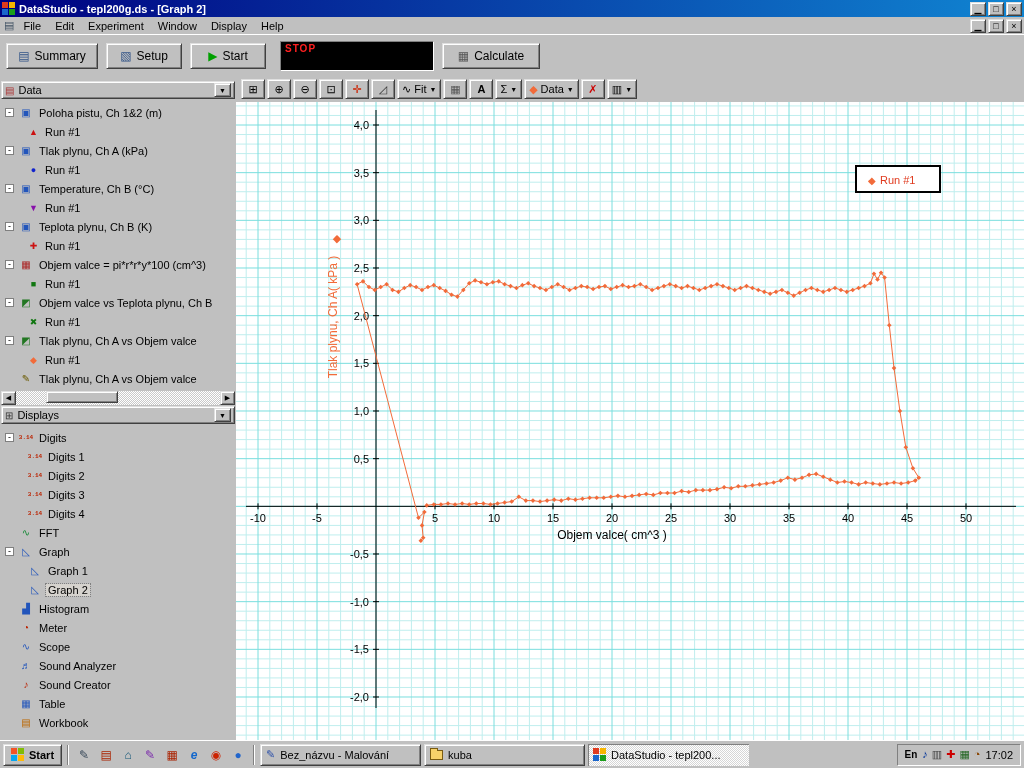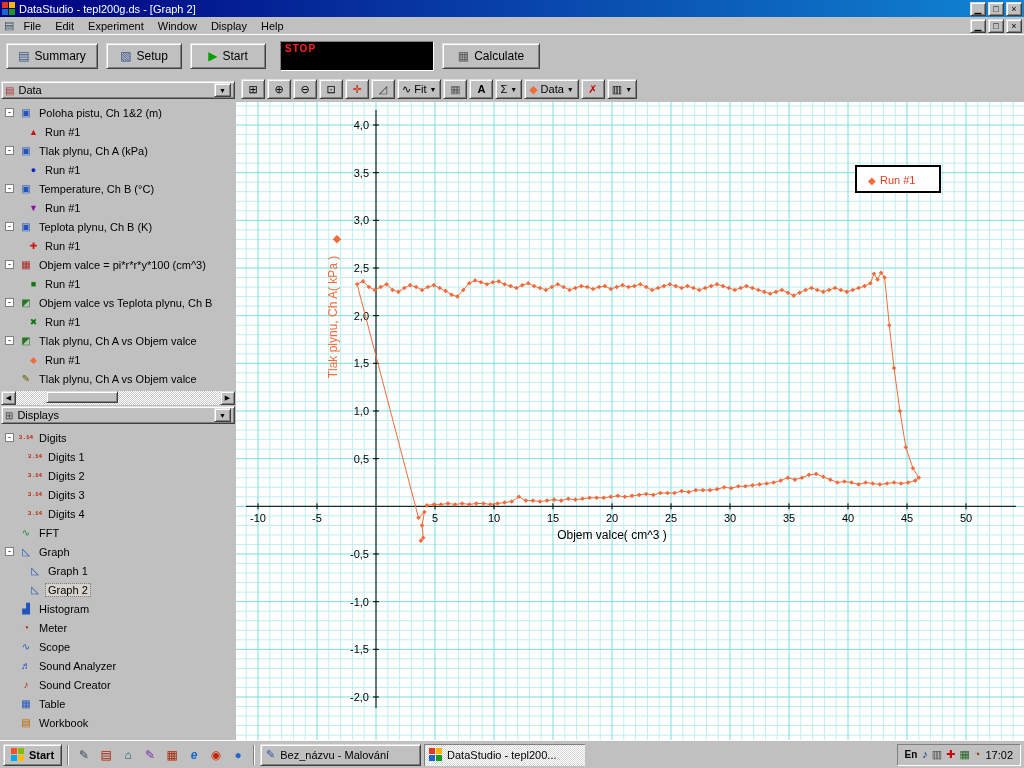--- a/index.html
+++ b/index.html
@@ -7,21 +7,21 @@
   body { font-family:"Liberation Sans",sans-serif; font-size:11px; background:#c0c0c0; color:#000; }
   .screen { position:relative; width:1024px; height:768px; }
 
   .raised { background:#c0c0c0; border:1px solid; border-color:#dfdfdf #404040 #404040 #dfdfdf;
             box-shadow: inset 1px 1px 0 #ffffff, inset -1px -1px 0 #808080; }
 
   
   .titlebar { position:absolute; left:0; top:0; right:0; height:17px;
               background:linear-gradient(90deg,#000080,#1085d2);
               display:flex; align-items:center; padding:0 2px; color:#fff; }
-  .titlebar .title { font-weight:normal; font-size:11px; margin-left:4px; flex:1;
+  .titlebar .title { font-weight:bold; font-size:11px; margin-left:4px; flex:1;
                      white-space:nowrap; overflow:hidden; }
   .winbtn { width:16px; height:14px; margin-left:2px; font-size:9px; line-height:12px;
             text-align:center; color:#000; flex:none; }
 
   .appicon { width:13px; height:13px; display:grid; grid-template-columns:6px 6px;
              grid-template-rows:6px 6px; gap:1px; flex:none; }
   .appicon i:nth-child(1){background:#e03a1e;} .appicon i:nth-child(2){background:#f7b500;}
   .appicon i:nth-child(3){background:#1a66cc;} .appicon i:nth-child(4){background:#1a9e1a;}
 
   
@@ -773,20 +773,24 @@
         <span class="qicon" style="color: rgb(17, 102, 204); font-style: italic; font-weight: bold;">e</span>
         <span class="qicon" style="color: rgb(204, 34, 0);">◉</span>
         <span class="qicon" style="color: rgb(34, 102, 204);">●</span>
       </div>
     <div class="tb-divider"></div>
     <div id="tasks" style="display:flex;gap:3px;">
         <div class="taskbtn raised">
           <span style="color: rgb(51, 85, 170);">✎</span>
           <span>Bez_názvu - Malování</span>
         </div>
+        <div class="taskbtn raised">
+          <span class="icon-folder"></span>
+          <span>kuba</span>
+        </div>
         <div class="taskbtn active">
           <span class="appicon">
             <i></i>
             <i></i>
             <i></i>
             <i></i>
           </span>
           <span>DataStudio - tepl200...</span>
         </div>
       </div>

